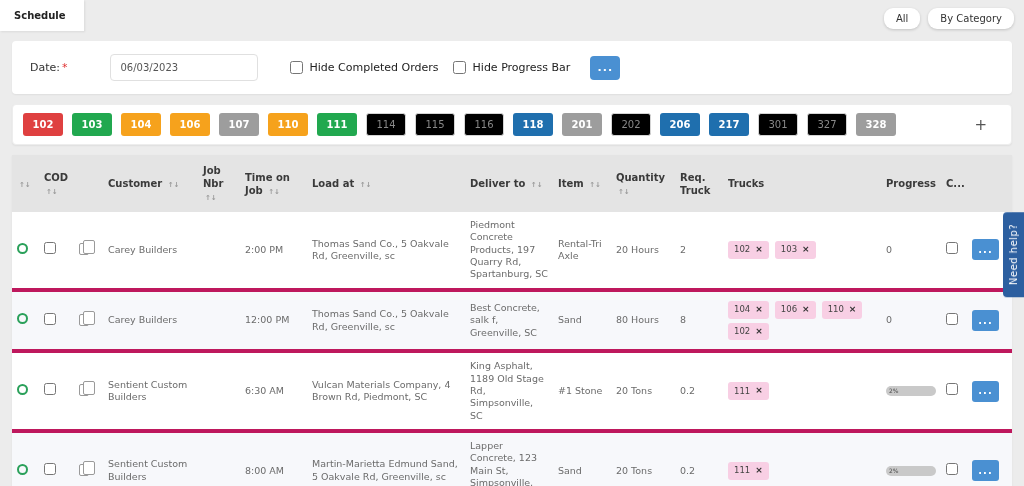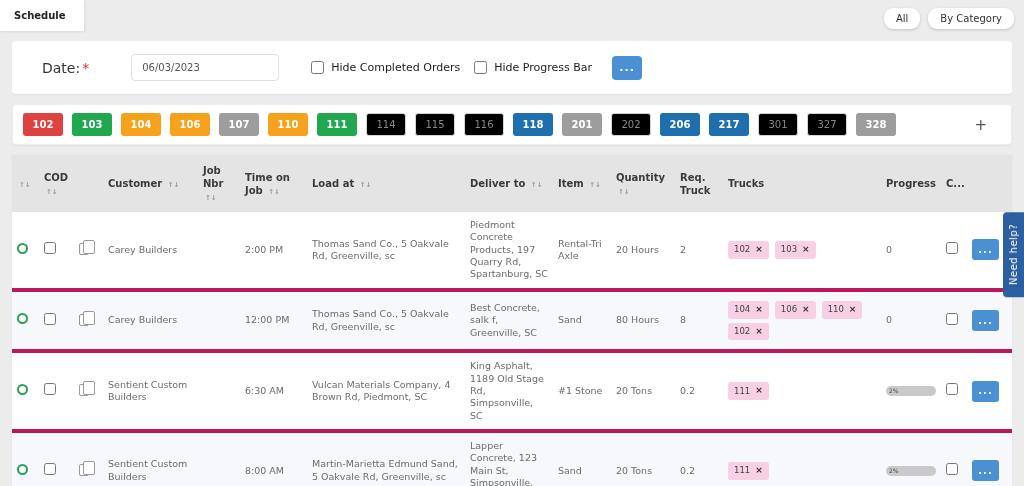--- a/index.html
+++ b/index.html
@@ -15,21 +15,21 @@
   .view-toggle { margin:8px 10px 0 0; display:flex; gap:8px; }
   .view-toggle button {
     background:#fff; border:none; border-radius:9px; padding:5px 12px;
     font-size:10px; color:#333; box-shadow:0 1px 3px rgba(0,0,0,.18); cursor:pointer;
     font-family:inherit;
   }
   
   .card { background:#fff; margin:10px 12px 0 12px; border-radius:4px; box-shadow:0 1px 2px rgba(0,0,0,.06); }
   
   .filters { display:flex; align-items:center; padding:13px 14px; gap:14px; }
-  .filters .date-label { font-size:14px; color:#333; margin-left:16px; }
+  .filters .date-label { font-size:11px; color:#333; margin-left:4px; }
   .filters .req { color:#e03131; margin-left:2px; }
   .date-input {
     width:148px; height:27px; border:1px solid #e0e0e0; border-radius:4px;
     padding:0 10px; font-size:10px; color:#555; font-family:inherit; margin-left:28px;
   }
   .cb-label { display:flex; align-items:flex-start; gap:7px; font-size:11px; color:#222; cursor:pointer; }
   .cb-label:nth-of-type(1){ margin-left:18px; }
   .cb-label input { width:13px; height:13px; accent-color:#4a90d2; }
   .more-btn {
     width:30px; height:24px; background:#4a90d2; border:none; border-radius:4px;

